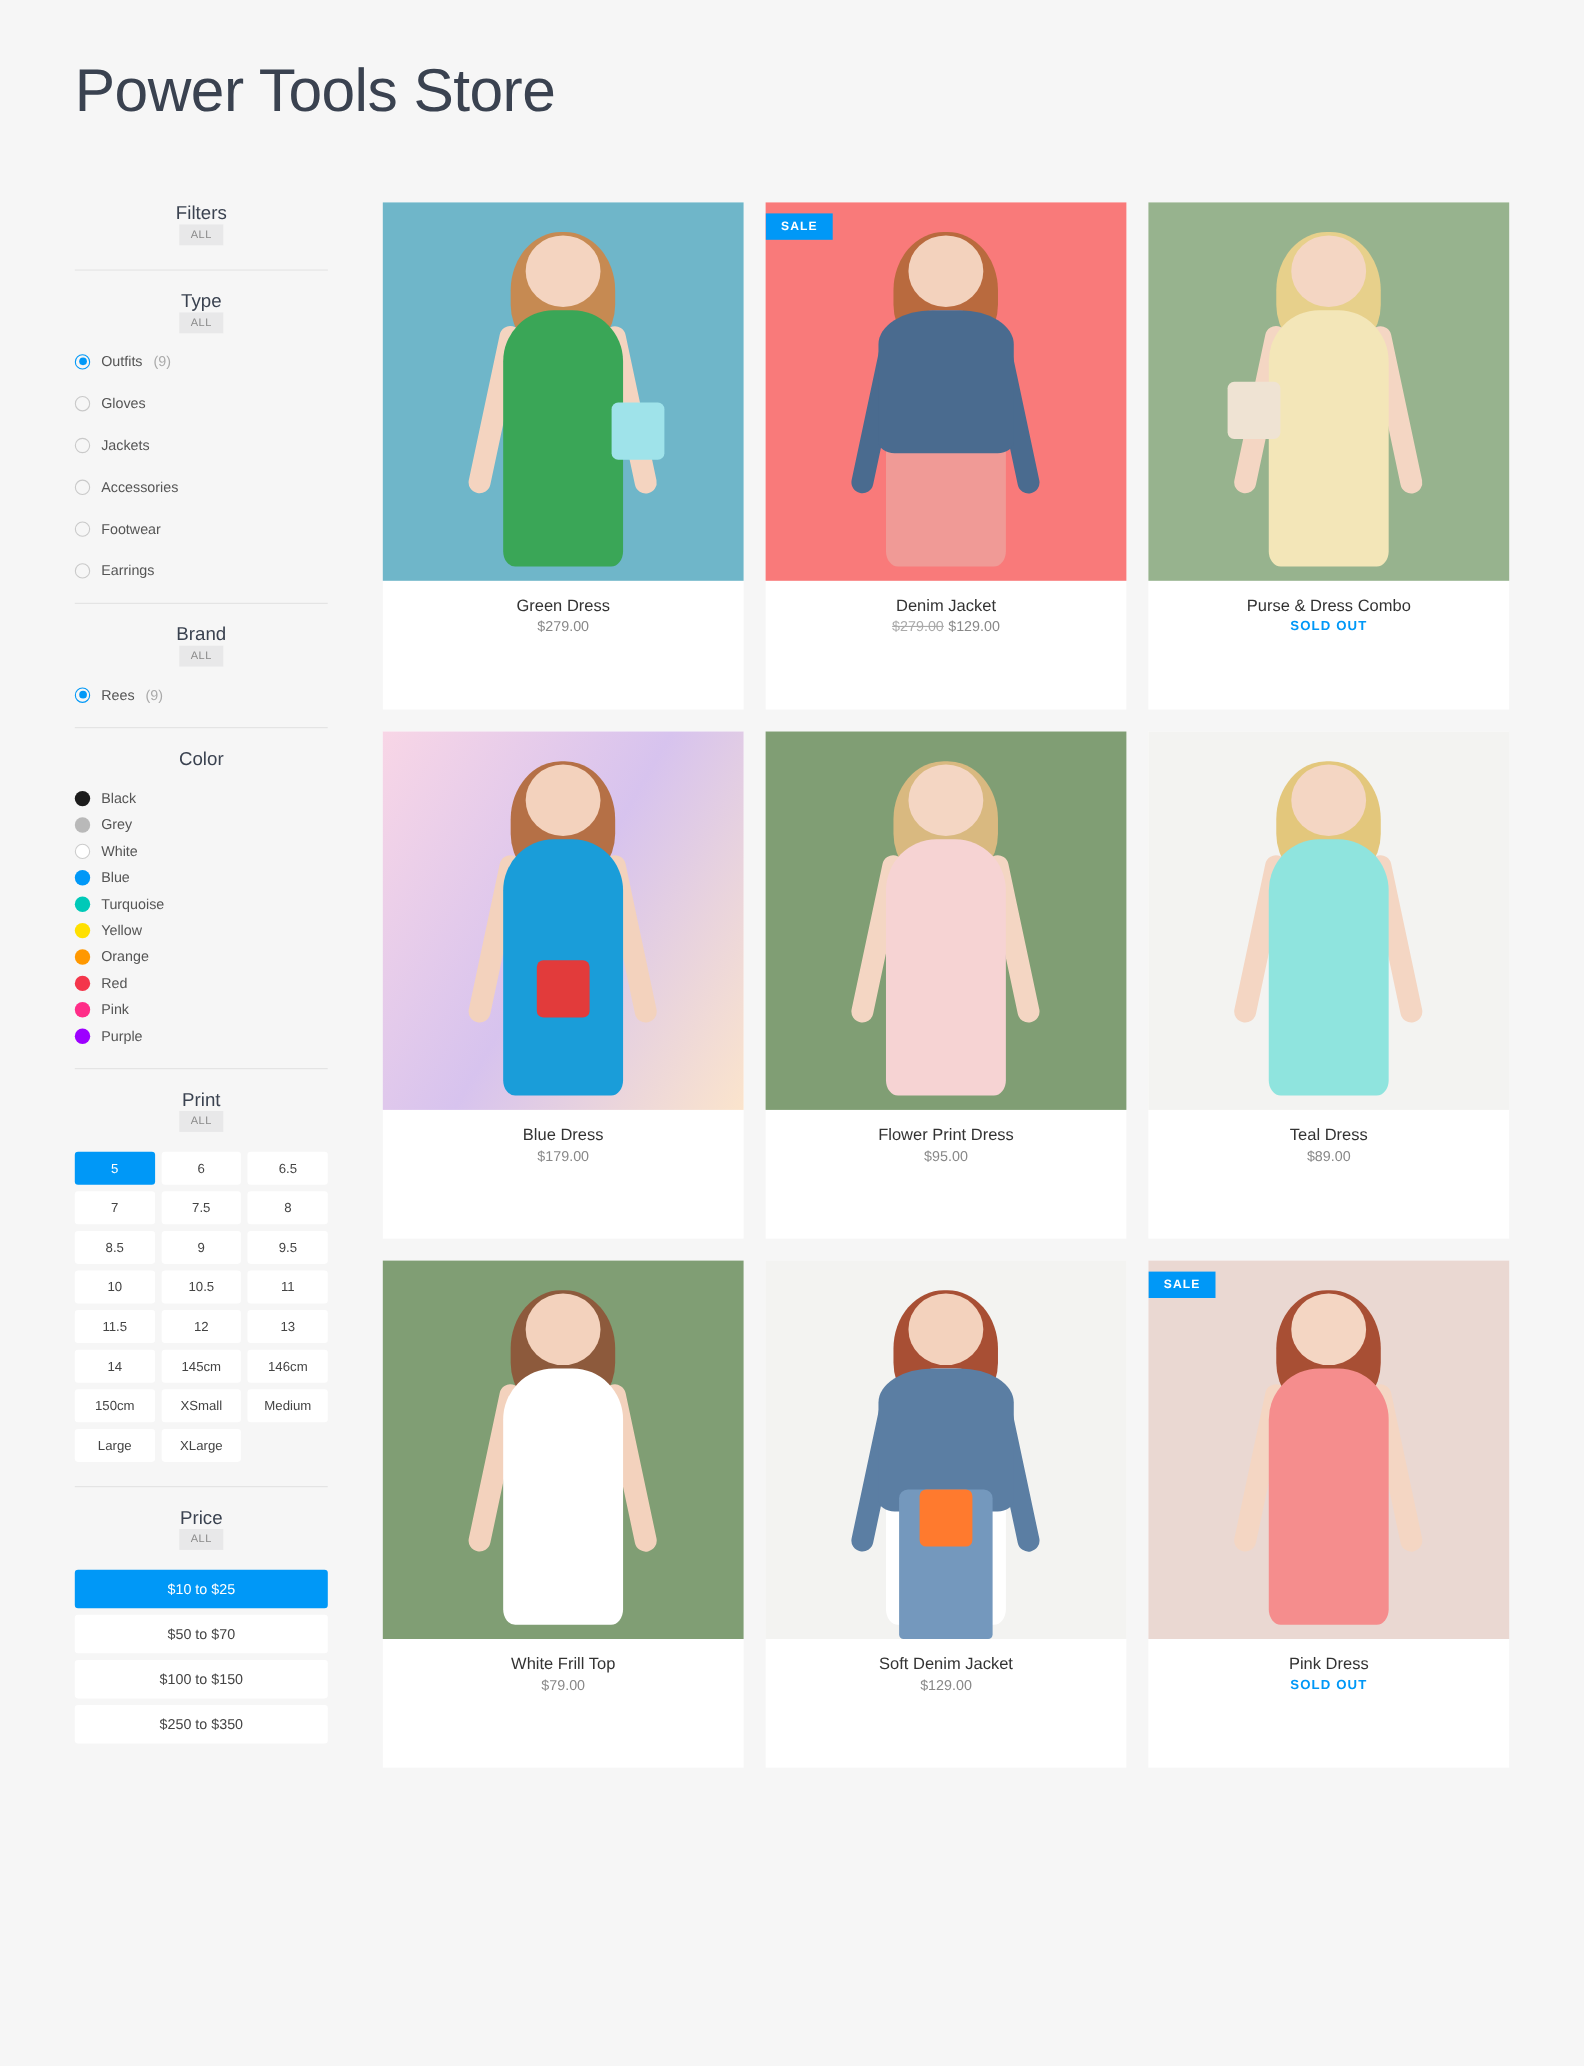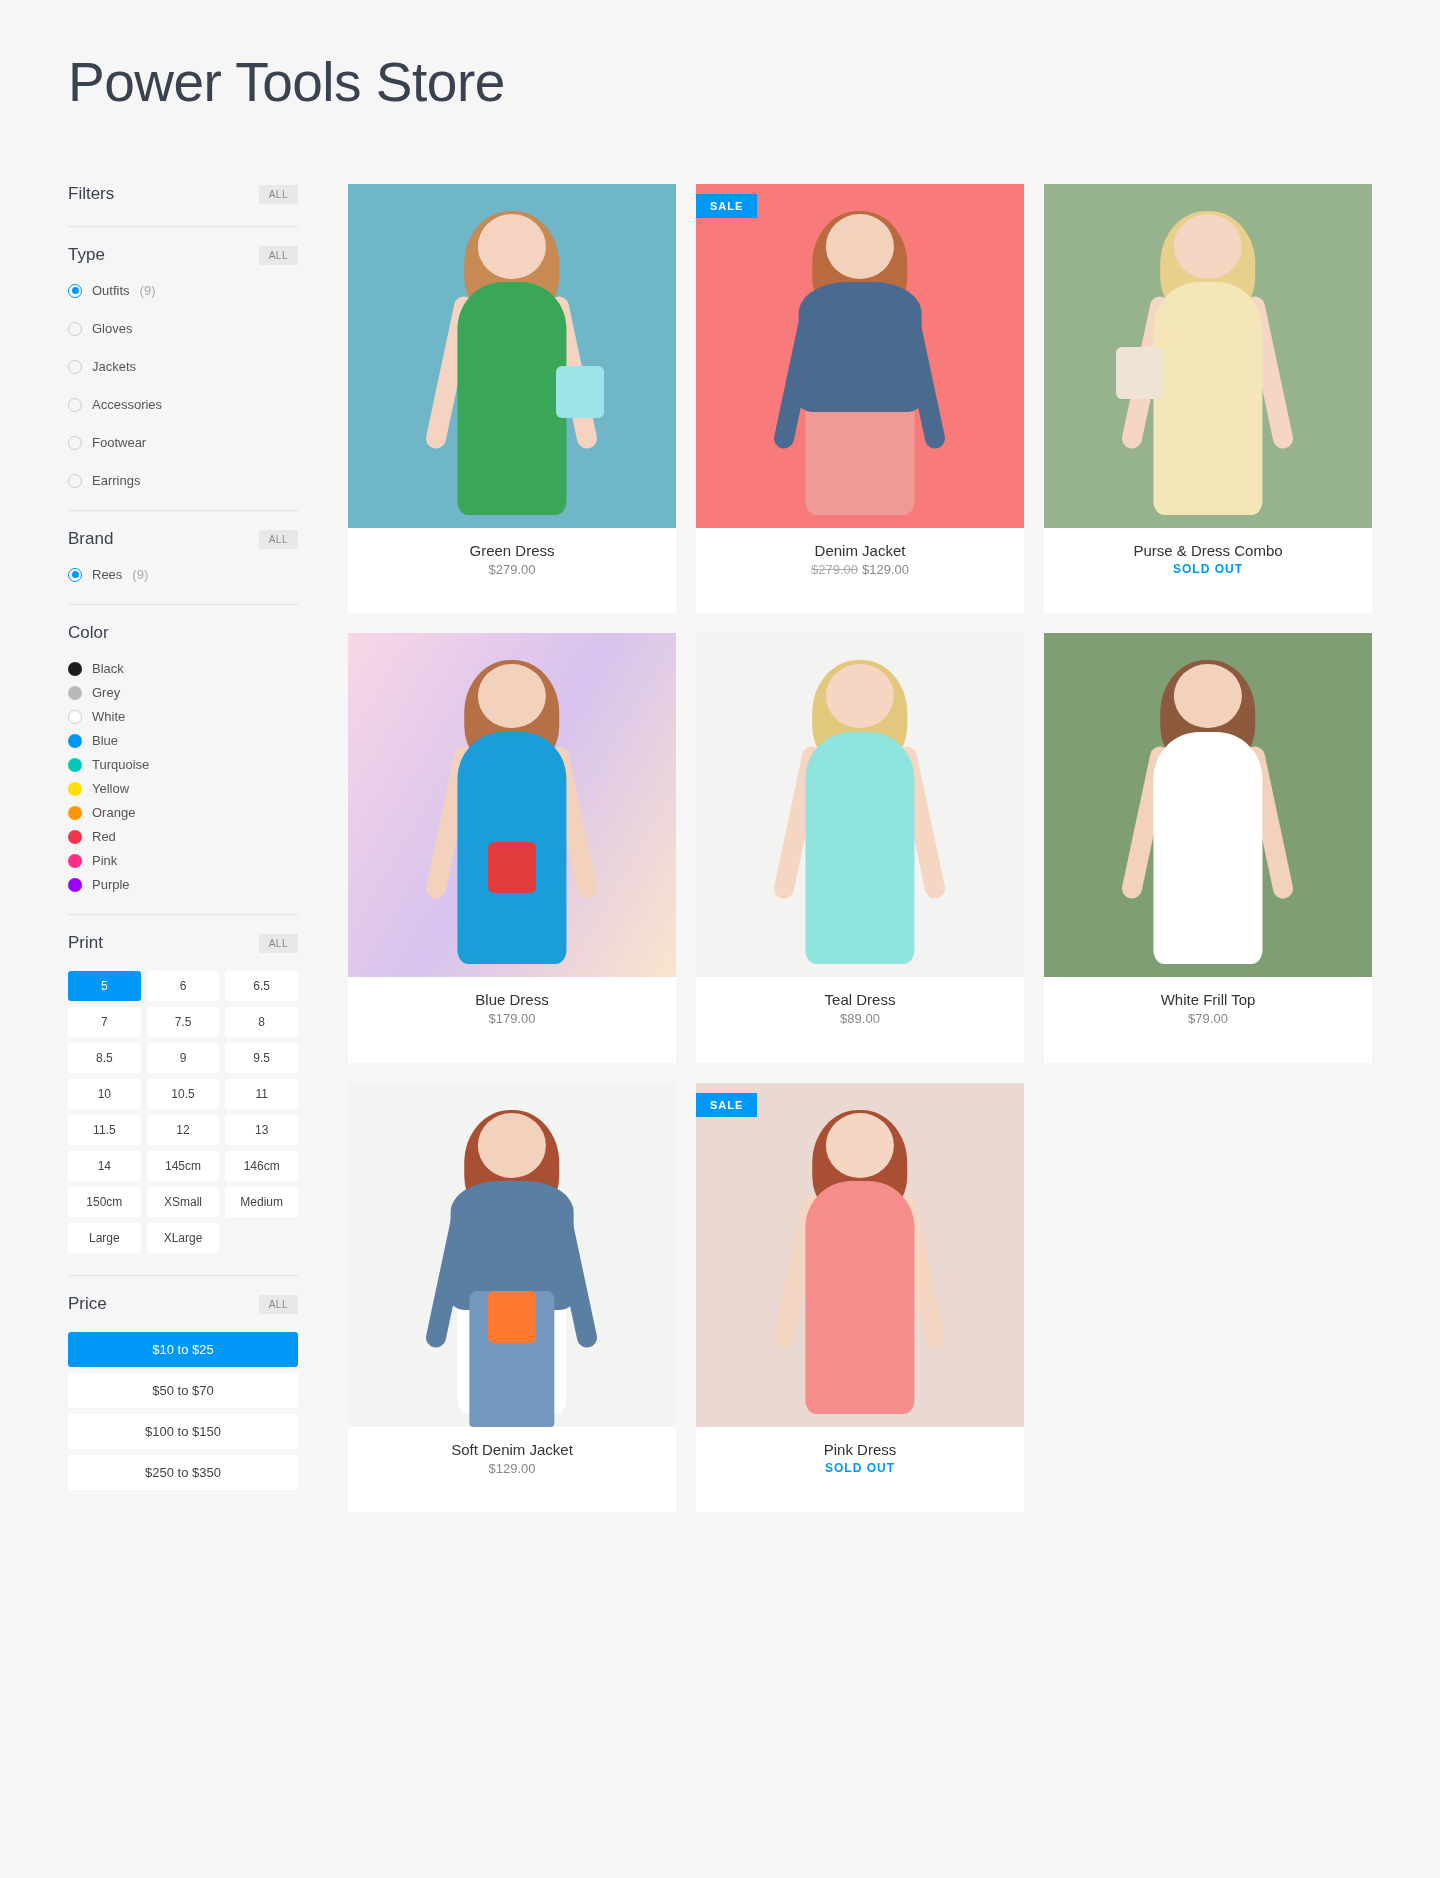--- a/index.html
+++ b/index.html
@@ -31,20 +31,21 @@
   border-bottom: 1px solid #e3e3e3;
   padding: 18px 0 22px;
 }
 .filter-block:first-child { padding-top: 0; }
 .filter-block:last-child { border-bottom: none; }
 .filter-header {
   display: flex;
   justify-content: space-between;
   align-items: center;
   margin-bottom: 18px;
+  flex-direction: column;
 }
 .filter-header.no-margin { margin-bottom: 0; }
 .filter-title {
   font-size: 17px;
   font-weight: 500;
   color: #3a4250;
 }
 .all-btn {
   background: #e8e8e9;
   border: none;
@@ -438,20 +439,35 @@
                 <div class="arm-r" style="background: rgb(243, 210, 189);"></div>
                 <div class="torso" style="background: rgb(26, 157, 217);"></div>
                 <div class="bag" style="background: rgb(226, 59, 59); left: 36%; top: 58%;"></div>
               </div>
             </div>
           </div>
           <div class="card-name">Blue Dress</div>
           <div class="card-price"><span>$179.00</span></div>
         </div>
         <div class="card">
+          <div class="card-img" style="background: rgb(128, 158, 116);">
+            <div class="model">
+              <div class="figure">
+                <div class="hair" style="background: rgb(217, 185, 128);"></div>
+                <div class="head" style="background: rgb(244, 214, 195);"></div>
+                <div class="arm-l" style="background: rgb(244, 214, 195);"></div>
+                <div class="arm-r" style="background: rgb(244, 214, 195);"></div>
+                <div class="torso" style="background: rgb(246, 211, 211);"></div>
+              </div>
+            </div>
+          </div>
+          <div class="card-name">Flower Print Dress</div>
+          <div class="card-price"><span>$95.00</span></div>
+        </div>
+        <div class="card">
           <div class="card-img" style="background: rgb(243, 243, 241);">
             <div class="model">
               <div class="figure">
                 <div class="hair" style="background: rgb(227, 199, 124);"></div>
                 <div class="head" style="background: rgb(244, 214, 195);"></div>
                 <div class="arm-l" style="background: rgb(244, 214, 195);"></div>
                 <div class="arm-r" style="background: rgb(244, 214, 195);"></div>
                 <div class="torso" style="background: rgb(143, 228, 222);"></div>
               </div>
             </div>

